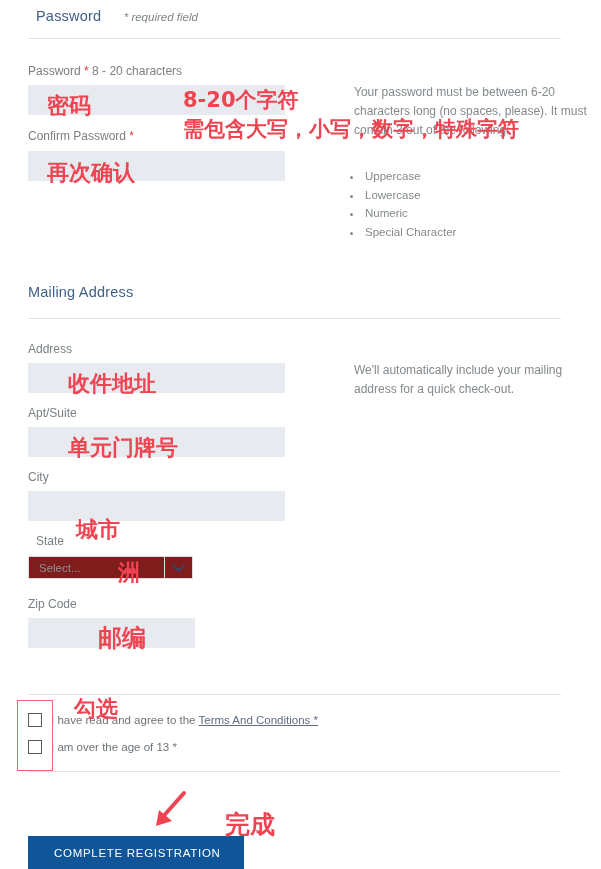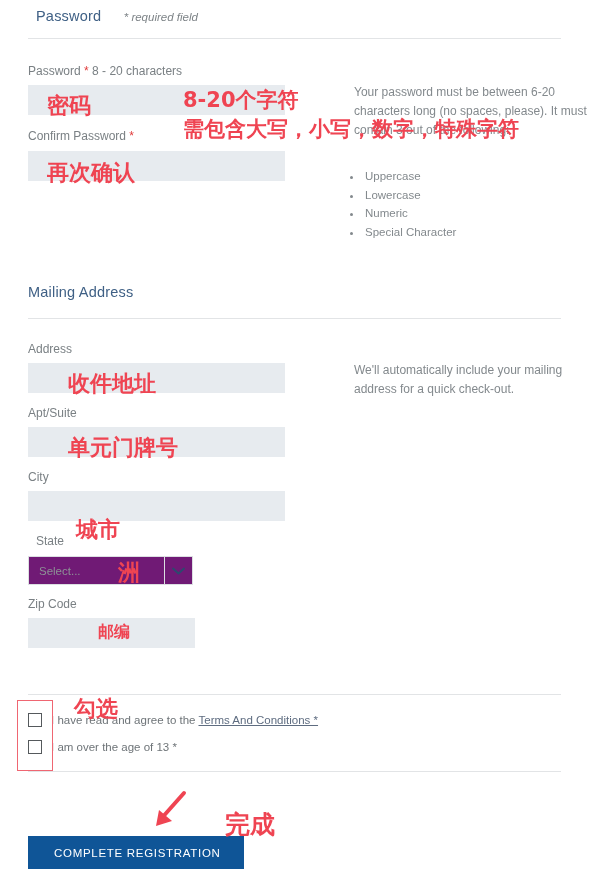--- a/index.html
+++ b/index.html
@@ -55,23 +55,23 @@
 
   
   .finput {
     position: absolute;
     background: #e7ebef;
     border: none;
     height: 30px;
   }
   .fselect {
     position: absolute;
-    background: #701a75;
+    background: #7f1d1d;
     border: 1px solid #dcdfe2;
-    height: 29px;
+    height: 23px;
     display: flex;
     align-items: center;
   }
   .fselect .sel-text {
     flex: 1;
     padding-left: 10px;
     font-size: 11.5px;
     color: #8d9296;
   }
   .fselect .sel-arrow {
@@ -236,21 +236,21 @@
 
 <div class="anno" style="top:91px;left:47px;font-size:22px;">密码</div>
 <div class="anno" style="top:86px;left:183px;font-size:21px;">8-20个字符</div>
 <div class="anno" style="top:115px;left:183px;font-size:21px;">需包含大写，小写，数字，特殊字符</div>
 <div class="anno" style="top:158px;left:47px;font-size:22px;">再次确认</div>
 
 <div class="anno" style="top:369px;left:68px;font-size:22px;">收件地址</div>
 <div class="anno" style="top:433px;left:68px;font-size:22px;">单元门牌号</div>
 <div class="anno" style="top:497px;left:76px;font-size:22px;margin-top:18px;">城市</div>
 <div class="anno" style="top:558px;left:118px;font-size:22px;">洲</div>
-<div class="anno" style="top:622px;left:98px;font-size:16px;">邮编</div>
+<div class="anno" style="top:622px;left:98px;font-size:24px;">邮编</div>
 
 <div class="anno-box" style="top:700px;left:17px;width:36px;height:71px;"></div>
 <div class="anno" style="top:694px;left:74px;font-size:22px;">勾选</div>
 
 <svg class="anno-arrow" style="top:790px;left:148px;" width="40" height="42" viewBox="0 0 40 42">
   <path d="M36 3 L12 30" stroke="#ef4452" stroke-width="4" stroke-linecap="round" fill="none"></path>
   <path d="M8 36 L11 20 L24 31 Z" fill="#ef4452"></path>
 </svg>
 <div class="anno" style="top:808px;left:225px;font-size:25px;">完成</div>
 

